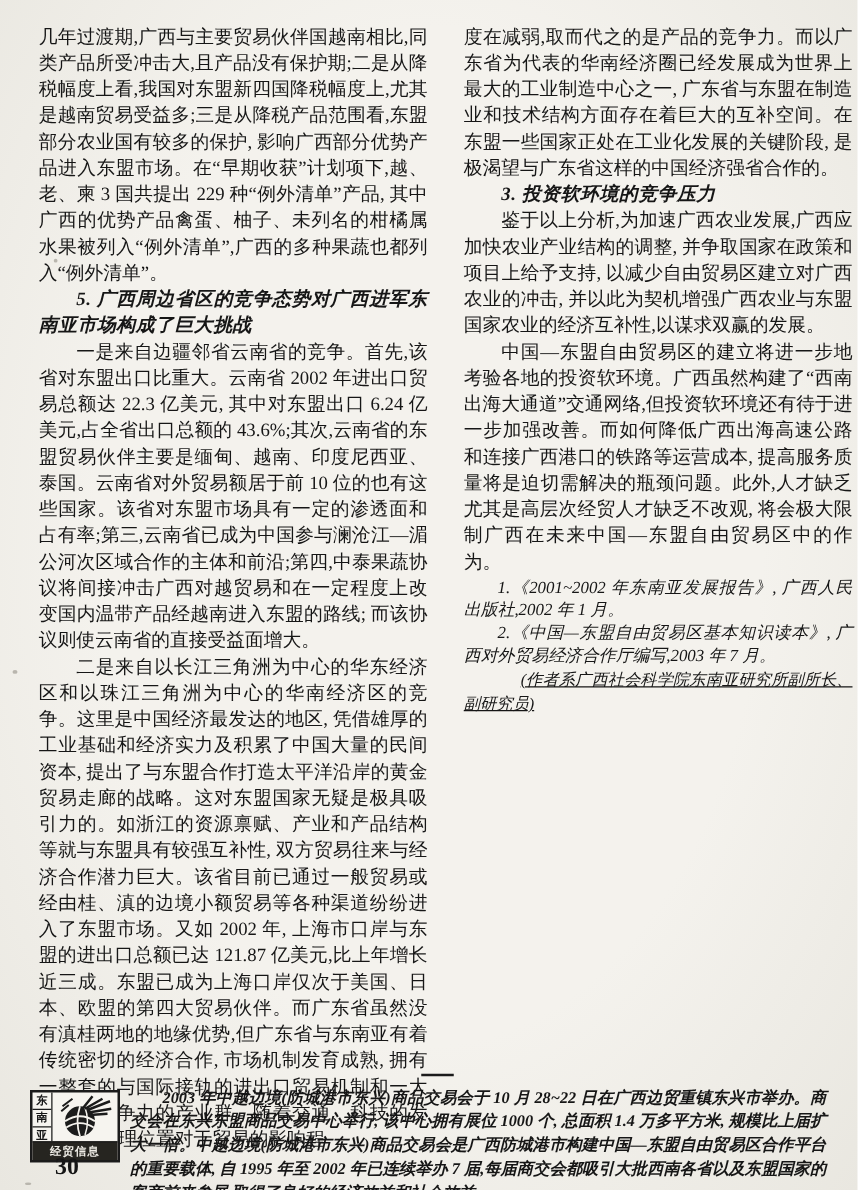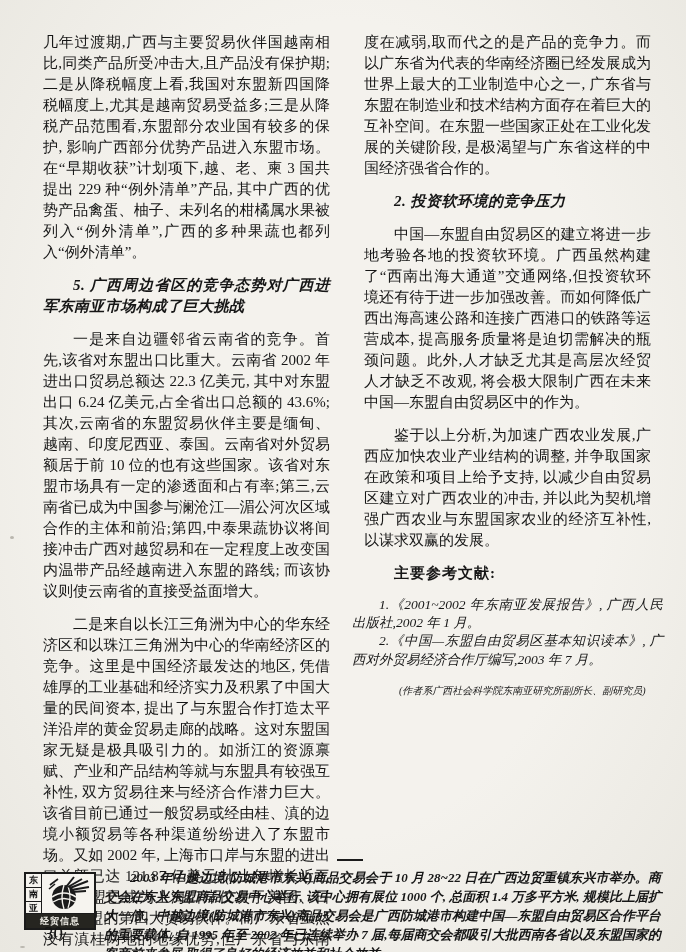--- a/index.html
+++ b/index.html
@@ -10,39 +10,40 @@
     font-family:"Liberation Serif","DejaVu Serif",serif;
     color:#161616;
     overflow:hidden;
   }
   .col{
     position:absolute;top:20px;width:311px;
     font-size:15px;line-height:21px;
     text-align:justify;
   }
   .col-left{left:31px;}
-  .col-right{left:352px;}
-  .col p{margin:12px;}
+  .col-right{left:371px;}
+  .col p{margin:0;}
   .p-indent{text-indent:2em;}
   .sec-heading{
     font-weight:bold;font-style:italic;
     text-indent:2em;letter-spacing:0.5px;
     margin:0;
   }
   .p-conclusion{margin-top:14px;}
   .refs-title{
     margin-top:32px;font-weight:bold;text-indent:2em;
     font-size:15px;letter-spacing:1px;
   }
   .refs{font-size:13.5px;line-height:18.2px;font-style:italic;}
   .refs p{text-indent:2em;margin:0;}
   .author-note{
     margin-top:24px;font-style:italic;
-    font-size:10px;line-height:19.5px;
+    font-size:13px;line-height:19.5px;
     text-indent:3.5em;
+    text-decoration:underline;
   }
   .footnote-separator{
     position:absolute;left:337px;top:859px;
     width:26px;height:2px;background:#1b1b1b;
   }
   .stamp{
     position:absolute;left:24px;top:872px;
     width:72px;height:58px;
     border:2px solid #1b1b1b;
     background:#f6f4ef;
@@ -64,21 +65,21 @@
     height:14px;border-top:1.5px solid #1b1b1b;
     background:#2a2а26;
     background:#262520;
     color:#efede6;
     font-size:9px;font-weight:bold;
     display:flex;align-items:center;justify-content:space-around;
     letter-spacing:1px;
   }
   .page-number{
     position:absolute;left:44px;top:923px;
-    font-size:19px;font-weight:normal;
+    font-size:19px;font-weight:bold;
   }
   .footer-note{
     position:absolute;left:104px;top:868px;width:557px;
     font-size:13px;line-height:19px;
     font-weight:bold;font-style:italic;
     text-align:justify;text-indent:2em;
   }
   .speck{position:absolute;background:#b9b6ae;border-radius:50%;}
   .speck1{left:10px;top:536px;width:4px;height:3px;}
   .speck2{left:43px;top:207px;width:3px;height:3px;}
@@ -91,25 +92,24 @@
 
   <div class="col col-left">
     <p>几年过渡期,广西与主要贸易伙伴国越南相比,同类产品所受冲击大,且产品没有保护期;二是从降税幅度上看,我国对东盟新四国降税幅度上,尤其是越南贸易受益多;三是从降税产品范围看,东盟部分农业国有较多的保护, 影响广西部分优势产品进入东盟市场。在“早期收获”计划项下,越、老、柬 3 国共提出 229 种“例外清单”产品, 其中广西的优势产品禽蛋、柚子、未列名的柑橘属水果被列入“例外清单”,广西的多种果蔬也都列入“例外清单”。</p>
     <p class="sec-heading">5. 广西周边省区的竞争态势对广西进军东南亚市场构成了巨大挑战</p>
     <p class="p-indent">一是来自边疆邻省云南省的竞争。首先,该省对东盟出口比重大。云南省 2002 年进出口贸易总额达 22.3 亿美元, 其中对东盟出口 6.24 亿美元,占全省出口总额的 43.6%;其次,云南省的东盟贸易伙伴主要是缅甸、越南、印度尼西亚、泰国。云南省对外贸易额居于前 10 位的也有这些国家。该省对东盟市场具有一定的渗透面和占有率;第三,云南省已成为中国参与澜沧江—湄公河次区域合作的主体和前沿;第四,中泰果蔬协议将间接冲击广西对越贸易和在一定程度上改变国内温带产品经越南进入东盟的路线; 而该协议则使云南省的直接受益面增大。</p>
     <p class="p-indent">二是来自以长江三角洲为中心的华东经济区和以珠江三角洲为中心的华南经济区的竞争。这里是中国经济最发达的地区, 凭借雄厚的工业基础和经济实力及积累了中国大量的民间资本, 提出了与东盟合作打造太平洋沿岸的黄金贸易走廊的战略。这对东盟国家无疑是极具吸引力的。如浙江的资源禀赋、产业和产品结构等就与东盟具有较强互补性, 双方贸易往来与经济合作潜力巨大。该省目前已通过一般贸易或经由桂、滇的边境小额贸易等各种渠道纷纷进入了东盟市场。又如 2002 年, 上海市口岸与东盟的进出口总额已达 121.87 亿美元,比上年增长近三成。东盟已成为上海口岸仅次于美国、日本、欧盟的第四大贸易伙伴。而广东省虽然没有滇桂两地的地缘优势,但广东省与东南亚有着传统密切的经济合作, 市场机制发育成熟, 拥有一整套的与国际接轨的进出口贸易机制和一大批具有竞争力的产业群。随着交通、科技的发展,传统地理位置对于贸易的影响程</p>
   </div>
 
   <div class="col col-right">
     <p>度在减弱,取而代之的是产品的竞争力。而以广东省为代表的华南经济圈已经发展成为世界上最大的工业制造中心之一, 广东省与东盟在制造业和技术结构方面存在着巨大的互补空间。在东盟一些国家正处在工业化发展的关键阶段, 是极渴望与广东省这样的中国经济强省合作的。</p>
-    <p class="sec-heading">2. 投资软环境的竞争压力</p>
+    <p class="sec-heading">3. 投资软环境的竞争压力</p>
+    <p class="p-indent p-conclusion">鉴于以上分析,为加速广西农业发展,广西应加快农业产业结构的调整, 并争取国家在政策和项目上给予支持, 以减少自由贸易区建立对广西农业的冲击, 并以此为契机增强广西农业与东盟国家农业的经济互补性,以谋求双赢的发展。</p>
     <p class="p-indent">中国—东盟自由贸易区的建立将进一步地考验各地的投资软环境。广西虽然构建了“西南出海大通道”交通网络,但投资软环境还有待于进一步加强改善。而如何降低广西出海高速公路和连接广西港口的铁路等运营成本, 提高服务质量将是迫切需解决的瓶颈问题。此外,人才缺乏尤其是高层次经贸人才缺乏不改观, 将会极大限制广西在未来中国—东盟自由贸易区中的作为。</p>
-    <p class="p-indent p-conclusion">鉴于以上分析,为加速广西农业发展,广西应加快农业产业结构的调整, 并争取国家在政策和项目上给予支持, 以减少自由贸易区建立对广西农业的冲击, 并以此为契机增强广西农业与东盟国家农业的经济互补性,以谋求双赢的发展。</p>
 
-    <p class="refs-title">主要参考文献:</p>
     <div class="refs">
       <p>1.《2001~2002 年东南亚发展报告》, 广西人民出版社,2002 年 1 月。</p>
       <p>2.《中国—东盟自由贸易区基本知识读本》, 广西对外贸易经济合作厅编写,2003 年 7 月。</p>
     </div>
 
     <p class="author-note">(作者系广西社会科学院东南亚研究所副所长、副研究员)</p>
   </div>
 
   <div class="footnote-separator"></div>
 

